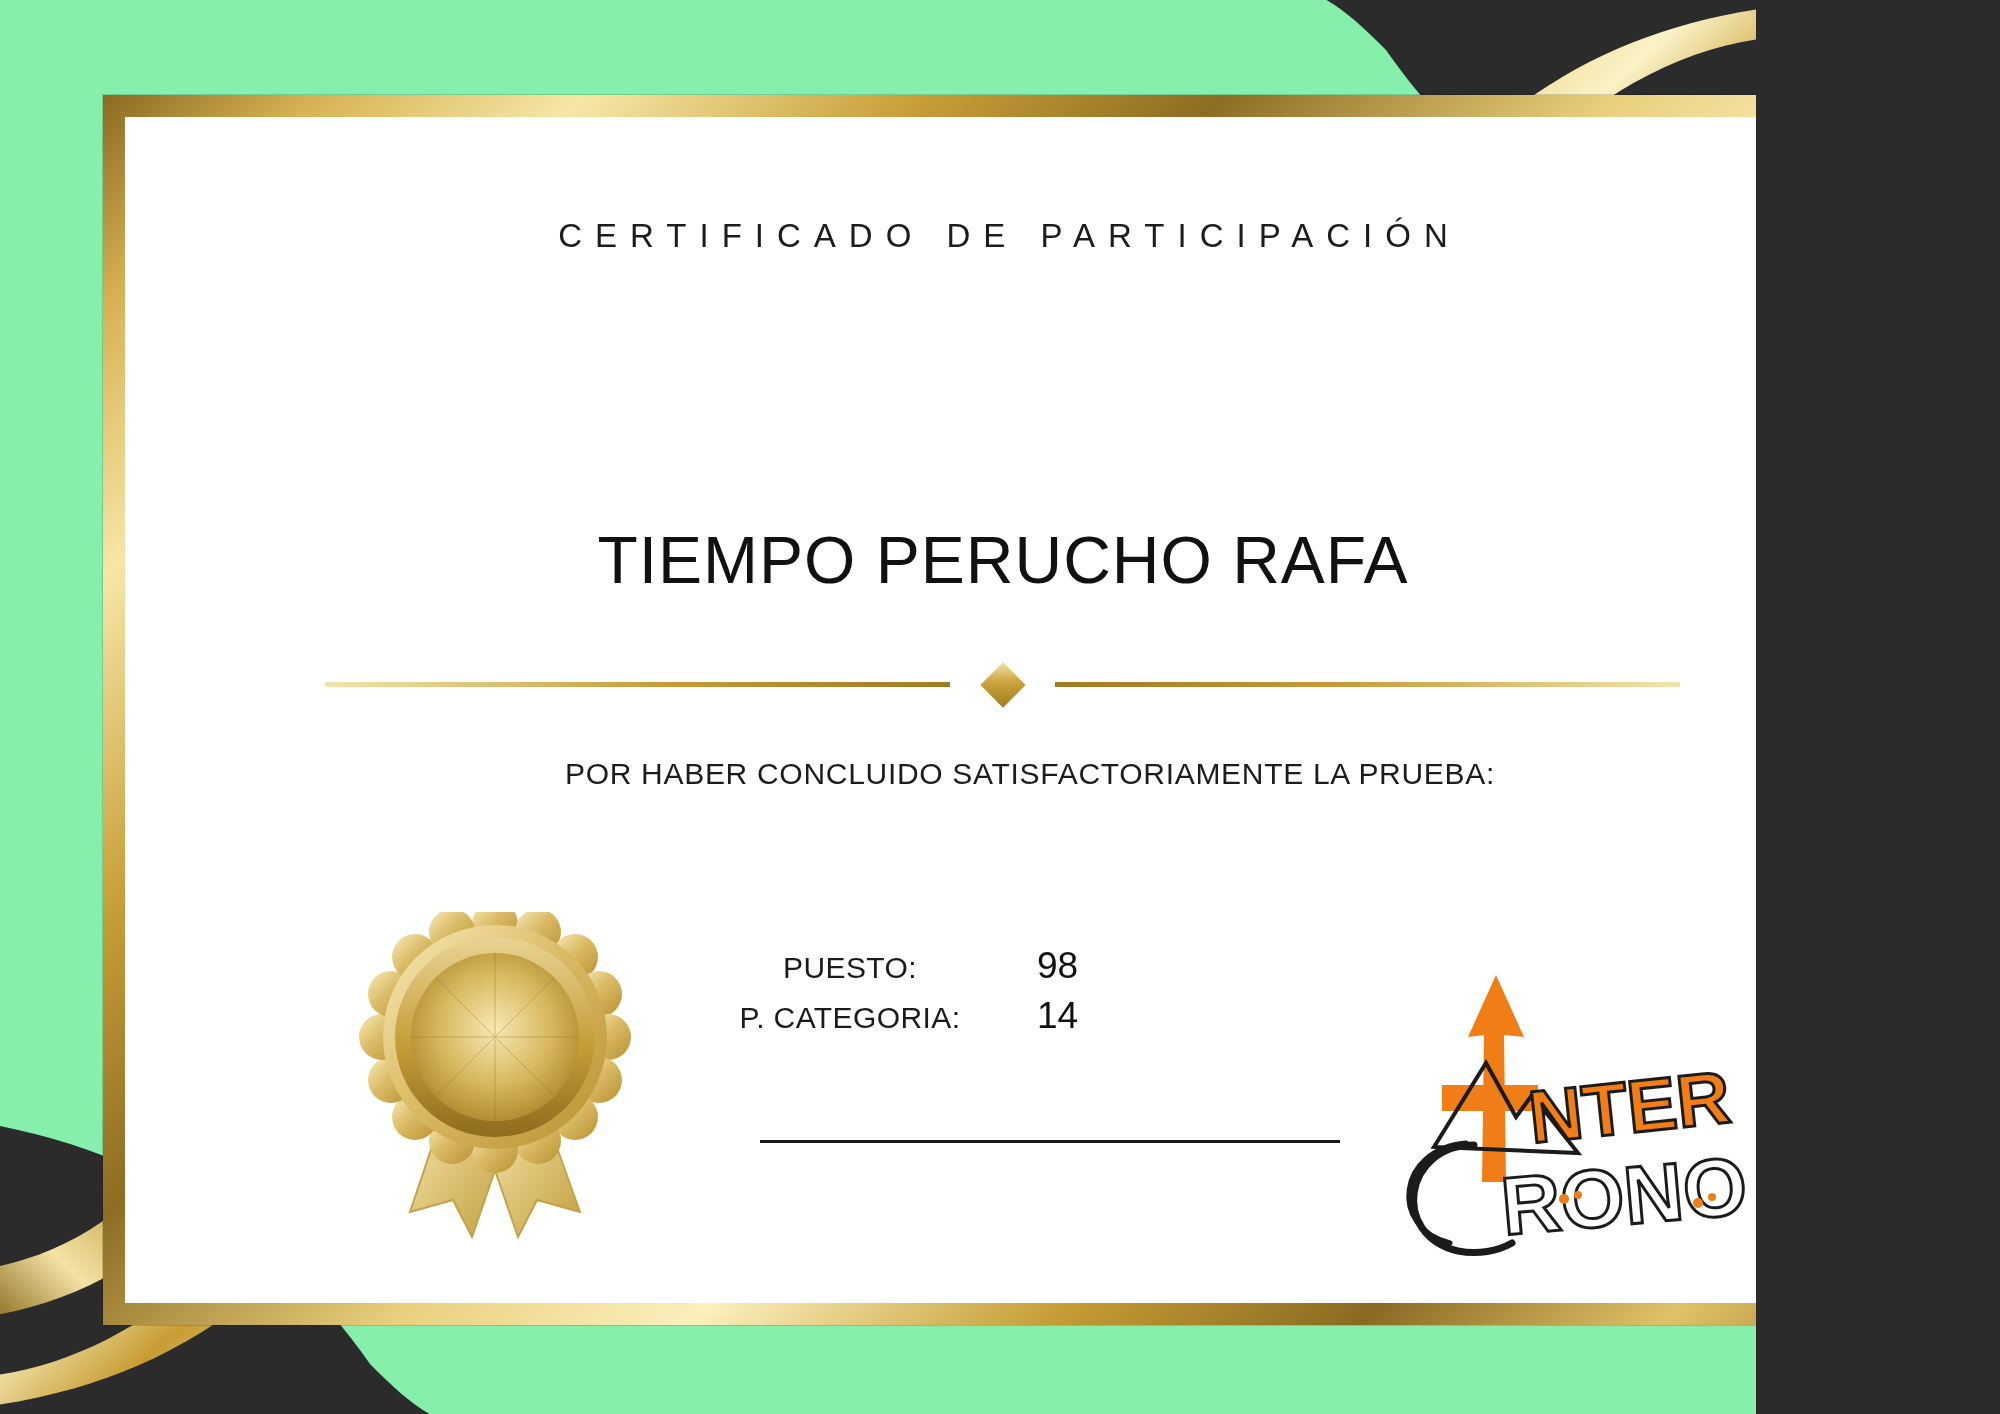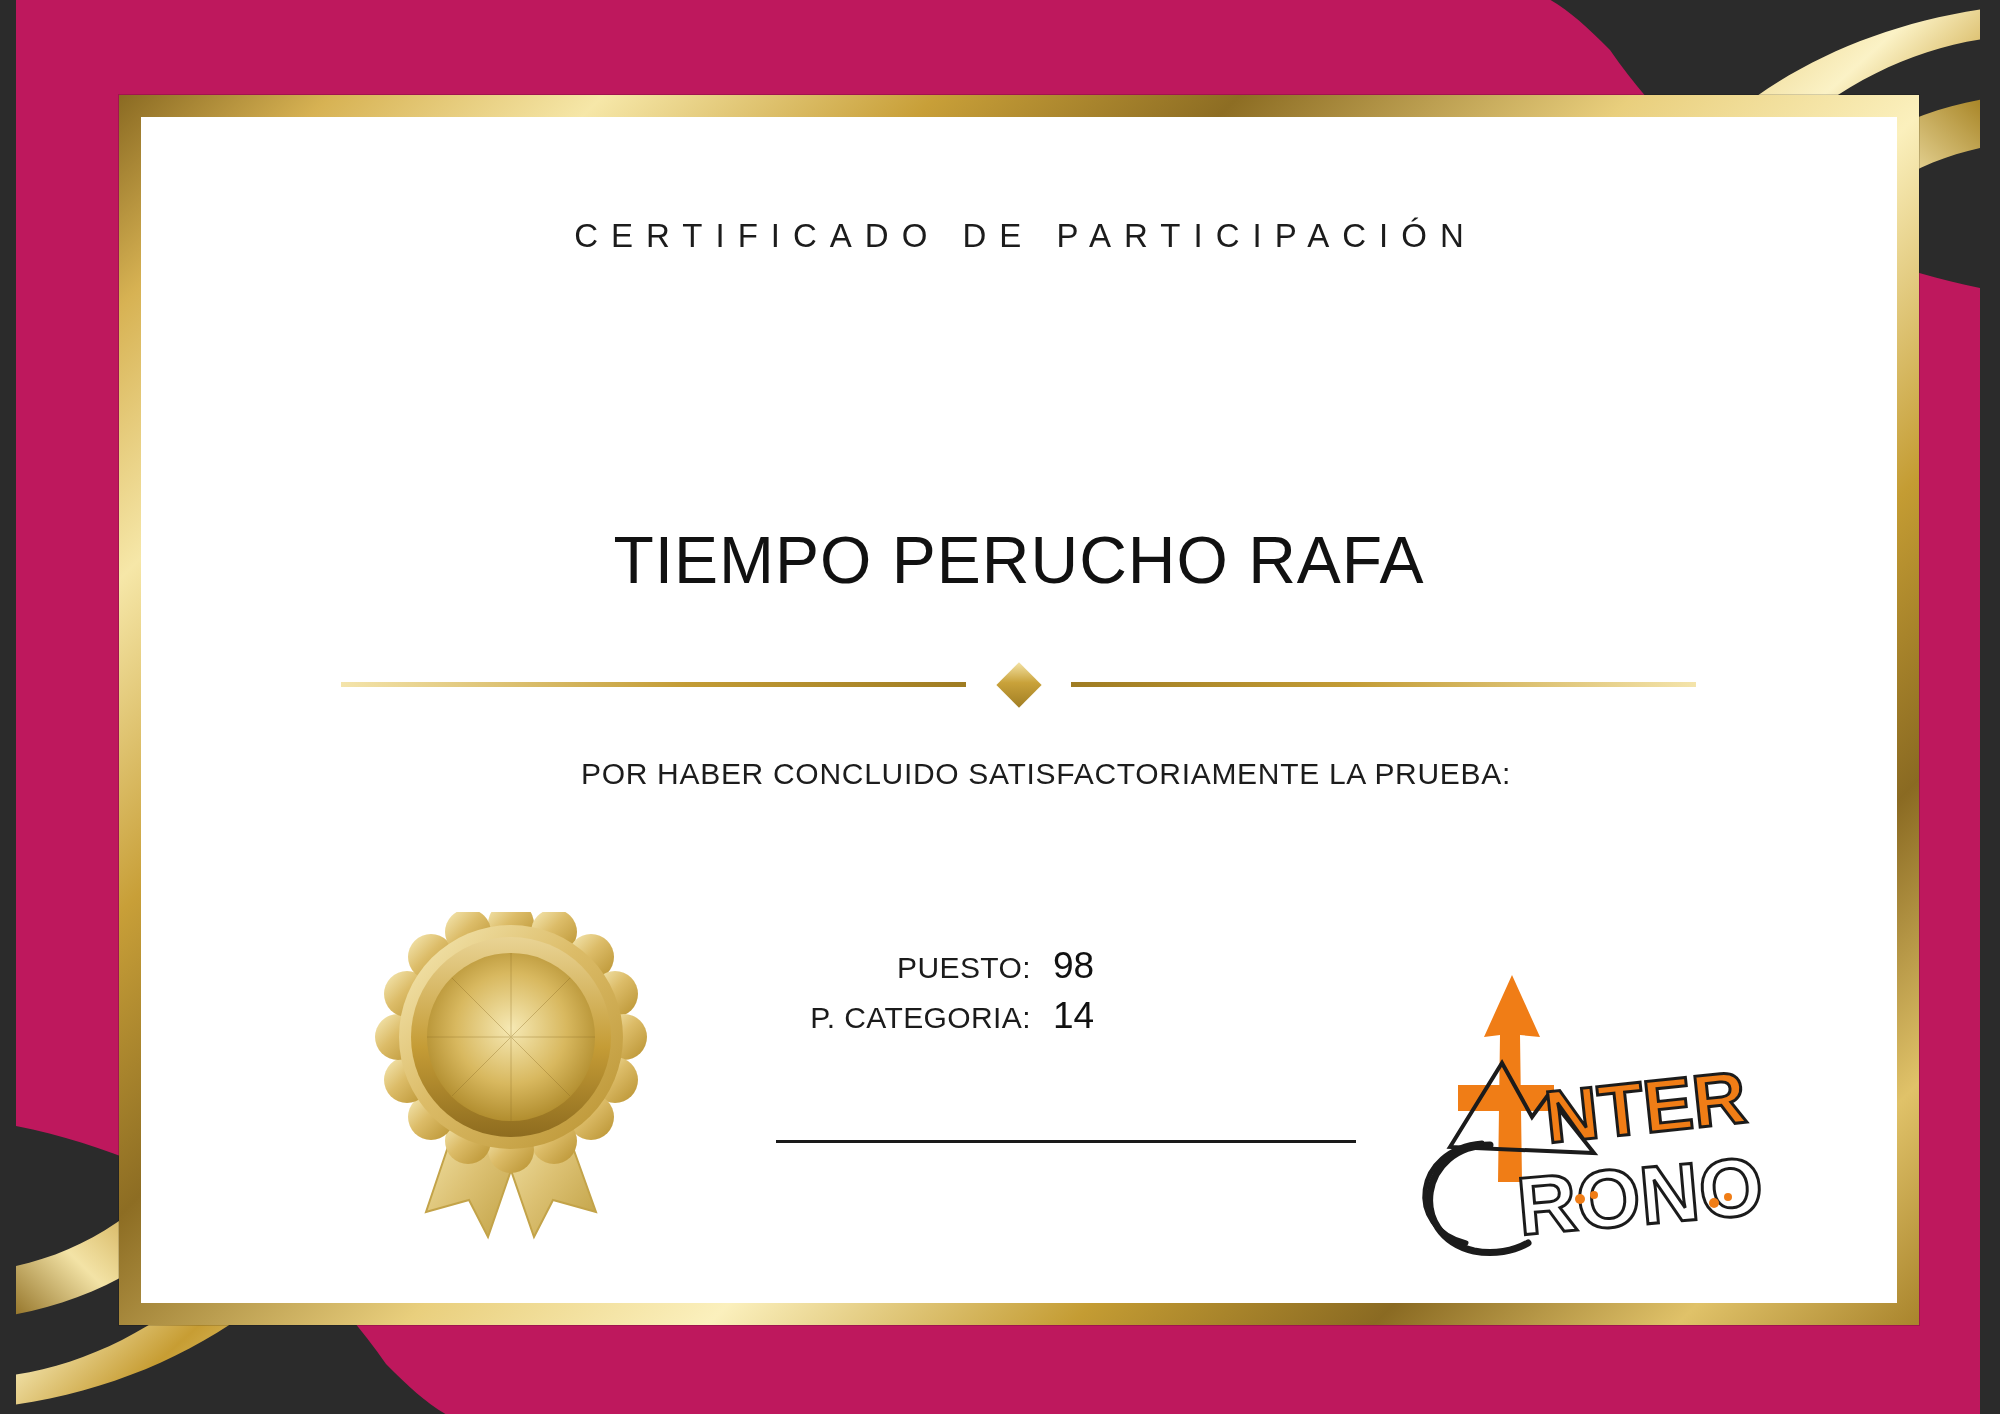--- a/index.html
+++ b/index.html
@@ -10,25 +10,24 @@
   body {
     width: 2000px;
     height: 1414px;
     font-family: "Liberation Sans", sans-serif;
     overflow: hidden;
   }
 
   
   .certificate-page {
     position: relative;
-    width: 1964px;
+    width: 1756px;
     height: 1414px;
-    background: #be185d;
+    background: #86efac;
     overflow: hidden;
-    margin-left: 16px;
   }
 
   
   .corner-deco {
     position: absolute;
     pointer-events: none;
   }
   .corner-tr { top: -10px; right: -10px; }
   .corner-bl { bottom: -10px; left: -10px; }
 
@@ -138,21 +137,21 @@
     top: 828px;
     width: 640px;
   }
   .result-row {
     display: flex;
     align-items: baseline;
     margin-bottom: 8px;
   }
   .result-label {
     width: 330px;
-    text-align: right;
+    text-align: center;
     font-size: 30px;
     color: #1b1b1b;
     letter-spacing: 0.4px;
   }
   .result-value {
     padding-left: 22px;
     font-size: 37px;
     color: #111111;
   }
   .results-underline {

